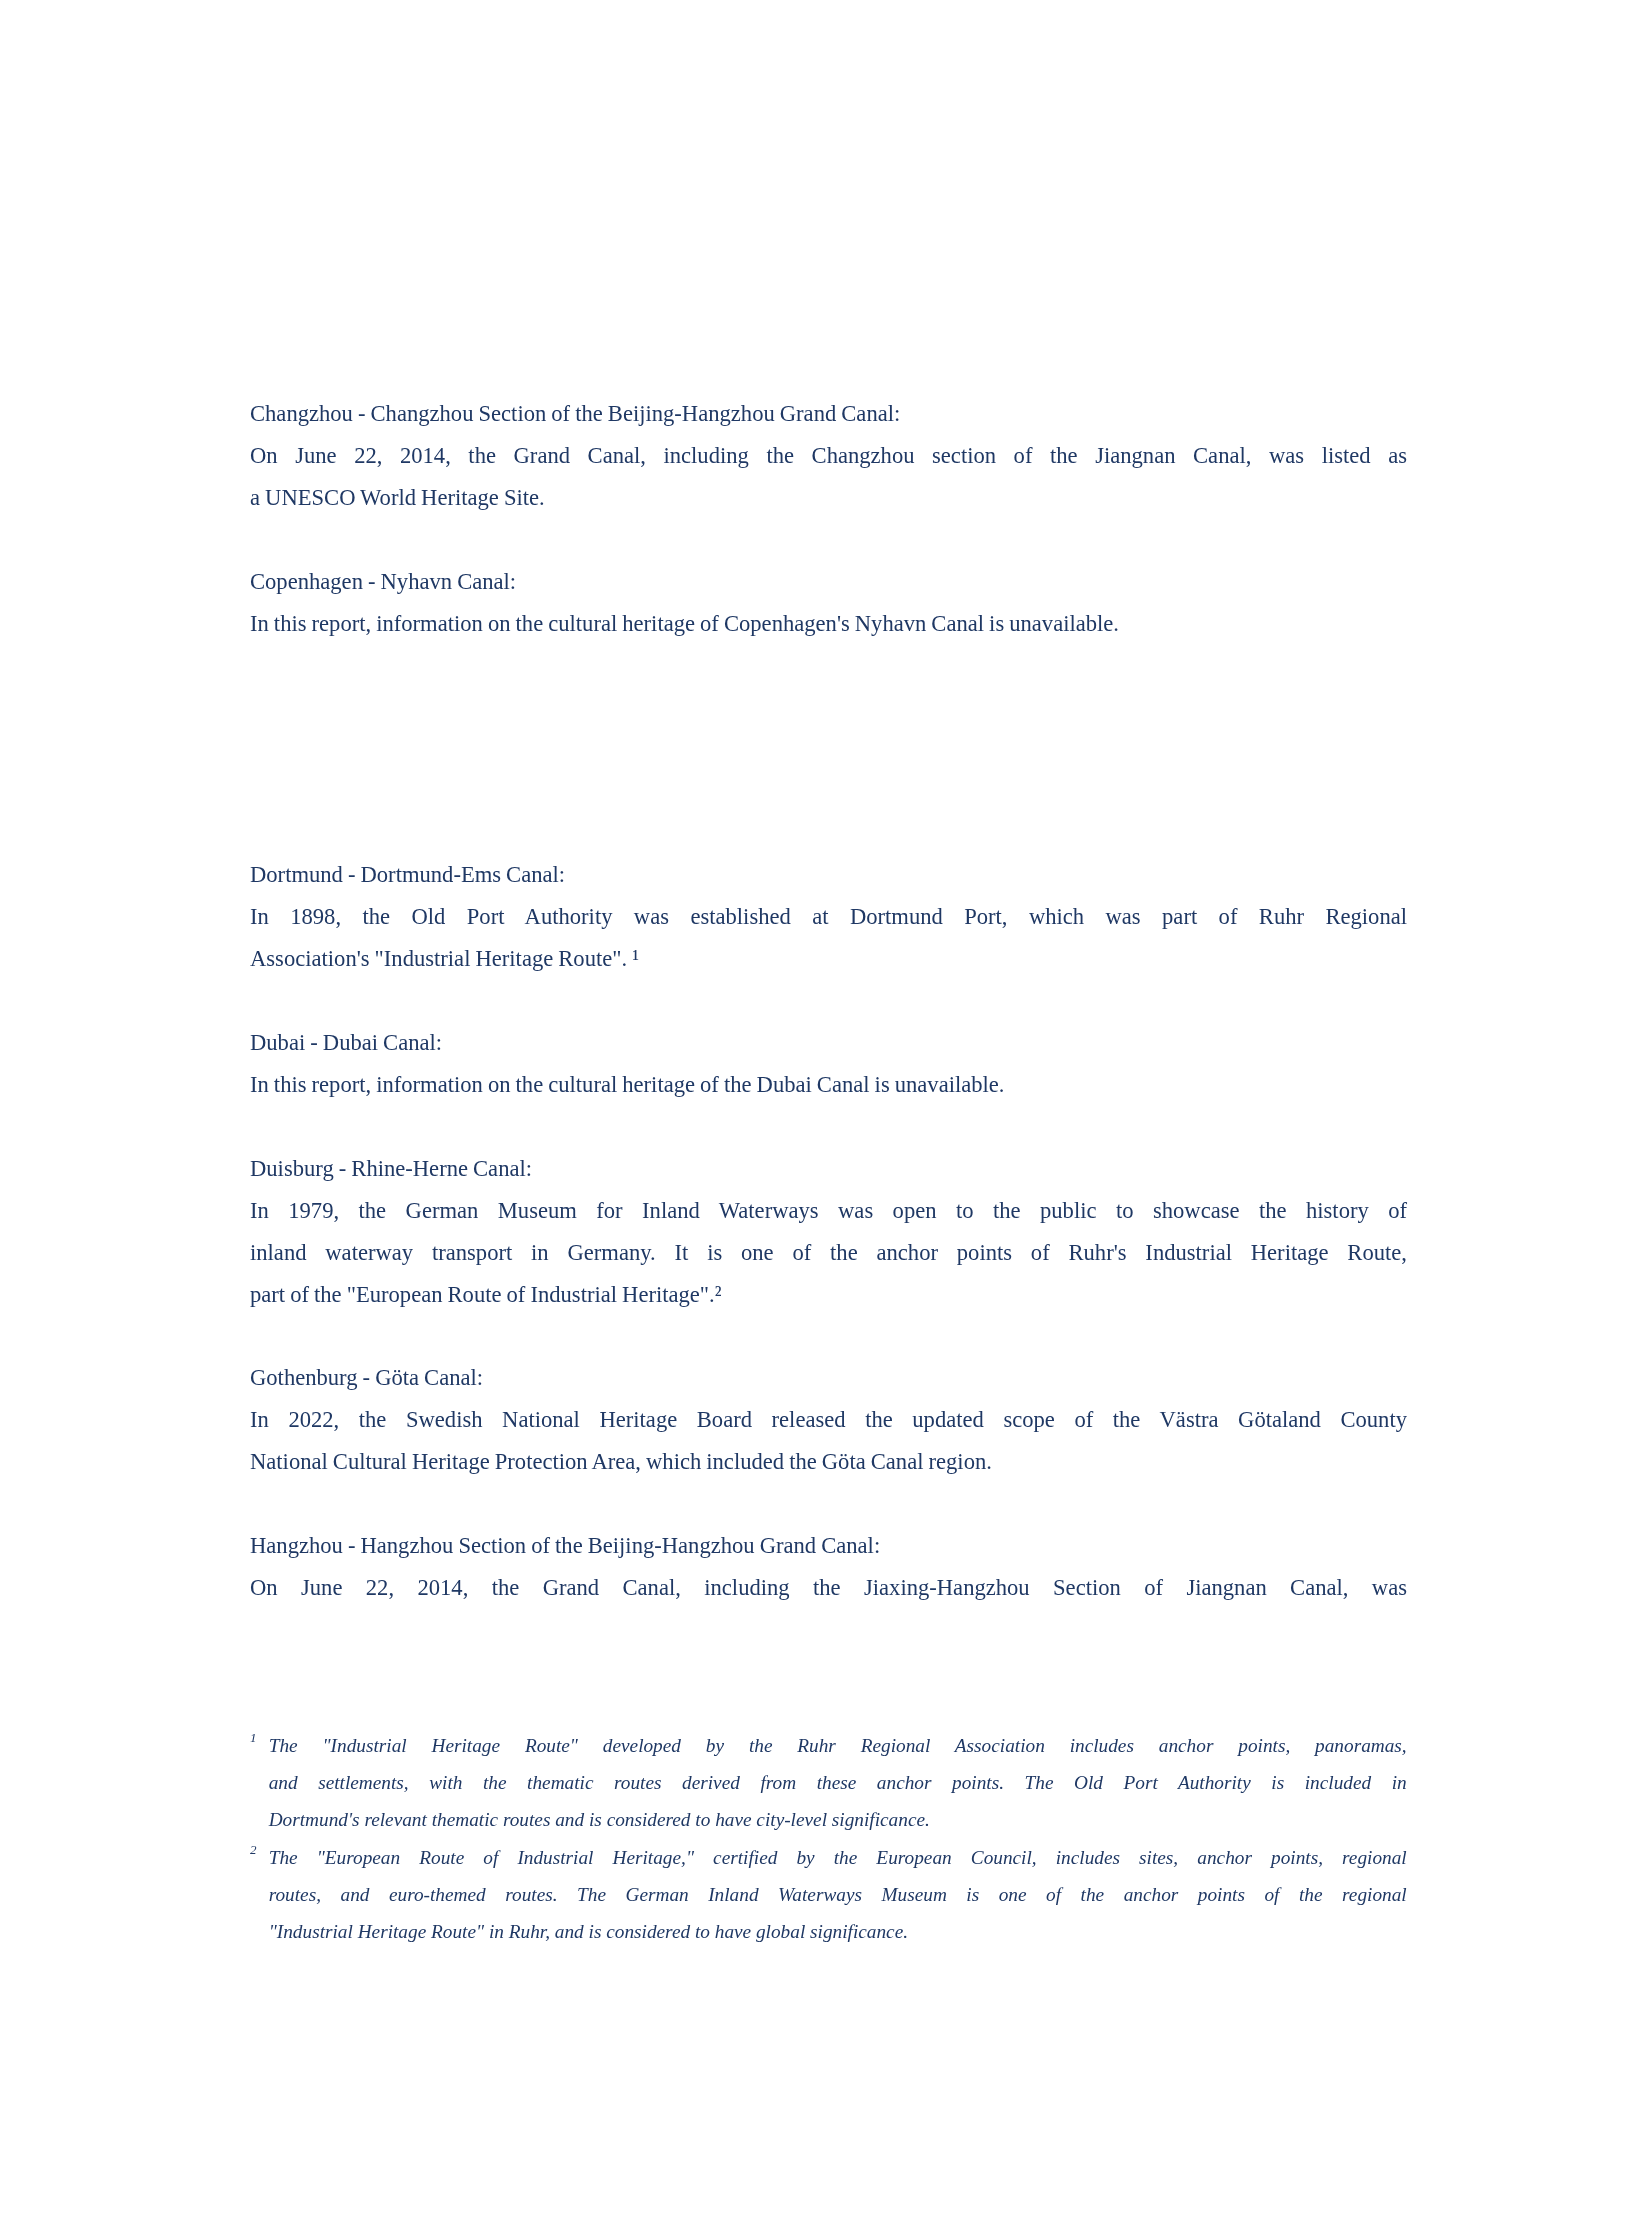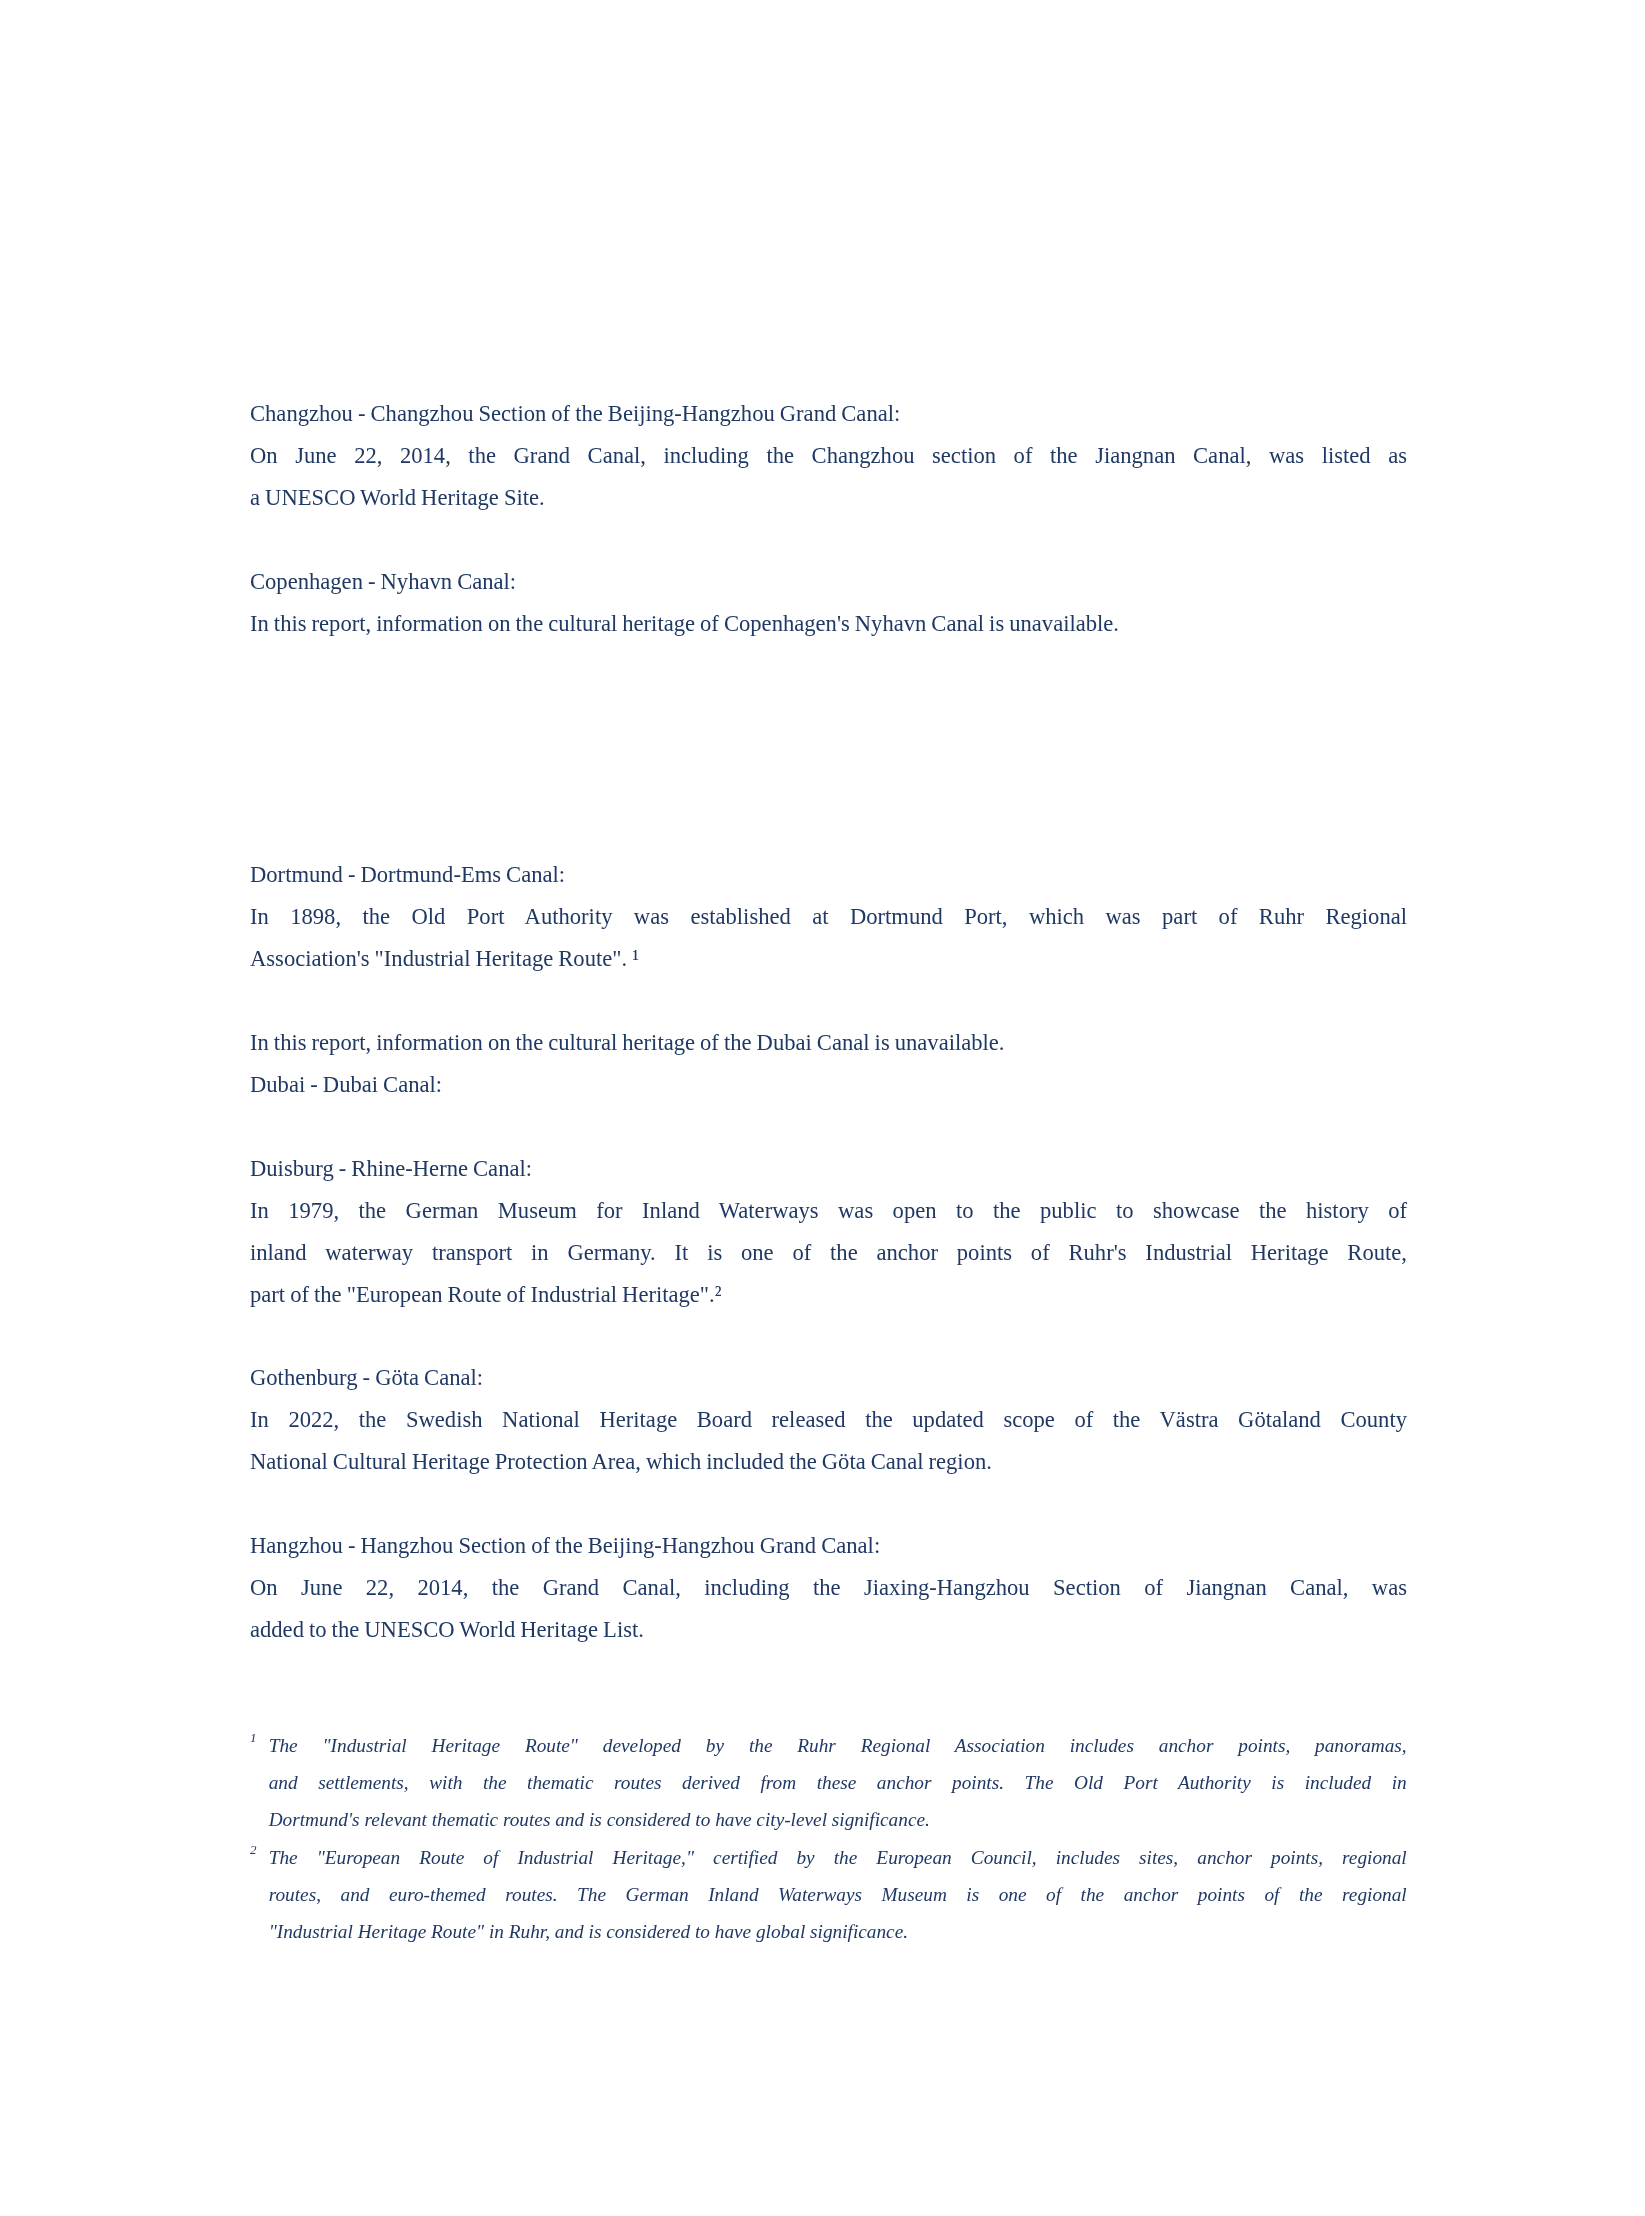--- a/index.html
+++ b/index.html
@@ -100,41 +100,40 @@
   </div>
 
 
   <div class="para" style="top:854px">
     <div class="ln">Dortmund - Dortmund-Ems Canal:</div>
     <div class="ln j">In 1898, the Old Port Authority was established at Dortmund Port, which was part of Ruhr Regional</div>
     <div class="ln">Association's "Industrial Heritage Route". ¹</div>
   </div>
 
   <div class="para" style="top:1022px">
+    <div class="ln">Dubai - Dubai Canal:</div>
     <div class="ln">In this report, information on the cultural heritage of the Dubai Canal is unavailable.</div>
-    <div class="ln">Dubai - Dubai Canal:</div>
   </div>
 
   <div class="para" style="top:1148px">
     <div class="ln">Duisburg - Rhine-Herne Canal:</div>
     <div class="ln j">In 1979, the German Museum for Inland Waterways was open to the public to showcase the history of</div>
     <div class="ln j">inland waterway transport in Germany. It is one of the anchor points of Ruhr's Industrial Heritage Route,</div>
     <div class="ln">part of the "European Route of Industrial Heritage".²</div>
   </div>
 
   <div class="para" style="top:1357px">
     <div class="ln">Gothenburg - Göta Canal:</div>
     <div class="ln j">In 2022, the Swedish National Heritage Board released the updated scope of the Västra Götaland County</div>
     <div class="ln">National Cultural Heritage Protection Area, which included the Göta Canal region.</div>
   </div>
 
   <div class="para" style="top:1525px">
     <div class="ln">Hangzhou - Hangzhou Section of the Beijing-Hangzhou Grand Canal:</div>
     <div class="ln j">On June 22, 2014, the Grand Canal, including the Jiaxing-Hangzhou Section of Jiangnan Canal, was</div>
-    <div class="ln">added to the UNESCO World Heritage List.</div>
   </div>
 
   <div class="footnote" style="top:1727px">
     <div class="fnln j fn-first">
       <span class="fn-marker">1</span><span>The "Industrial Heritage Route" developed by the Ruhr Regional Association includes anchor points, panoramas,</span>
     </div>
     <div class="fnln j">and settlements, with the thematic routes derived from these anchor points. The Old Port Authority is included in</div>
     <div class="fnln">Dortmund's relevant thematic routes and is considered to have city-level significance.</div>
   </div>
 

